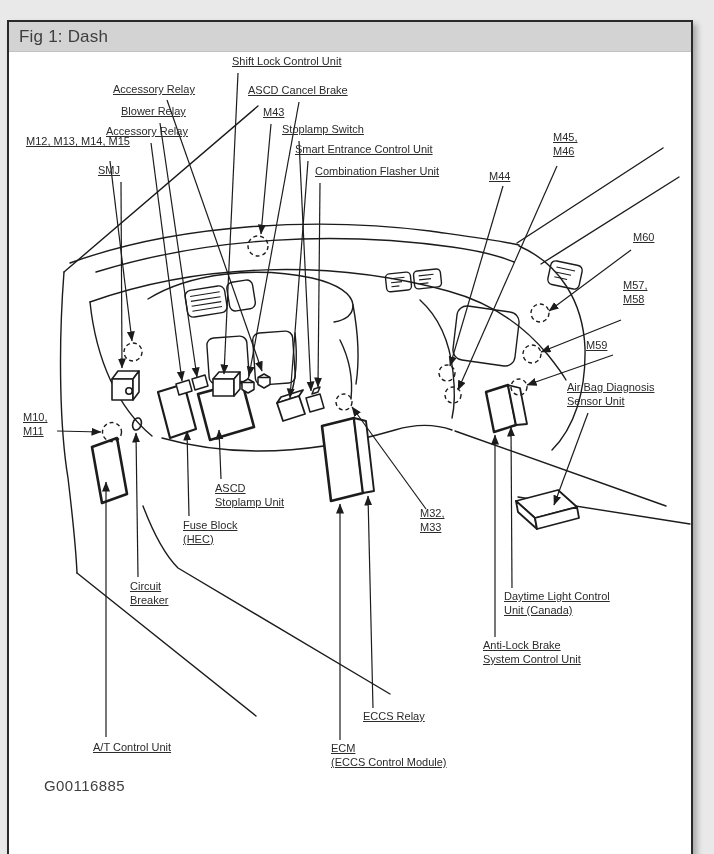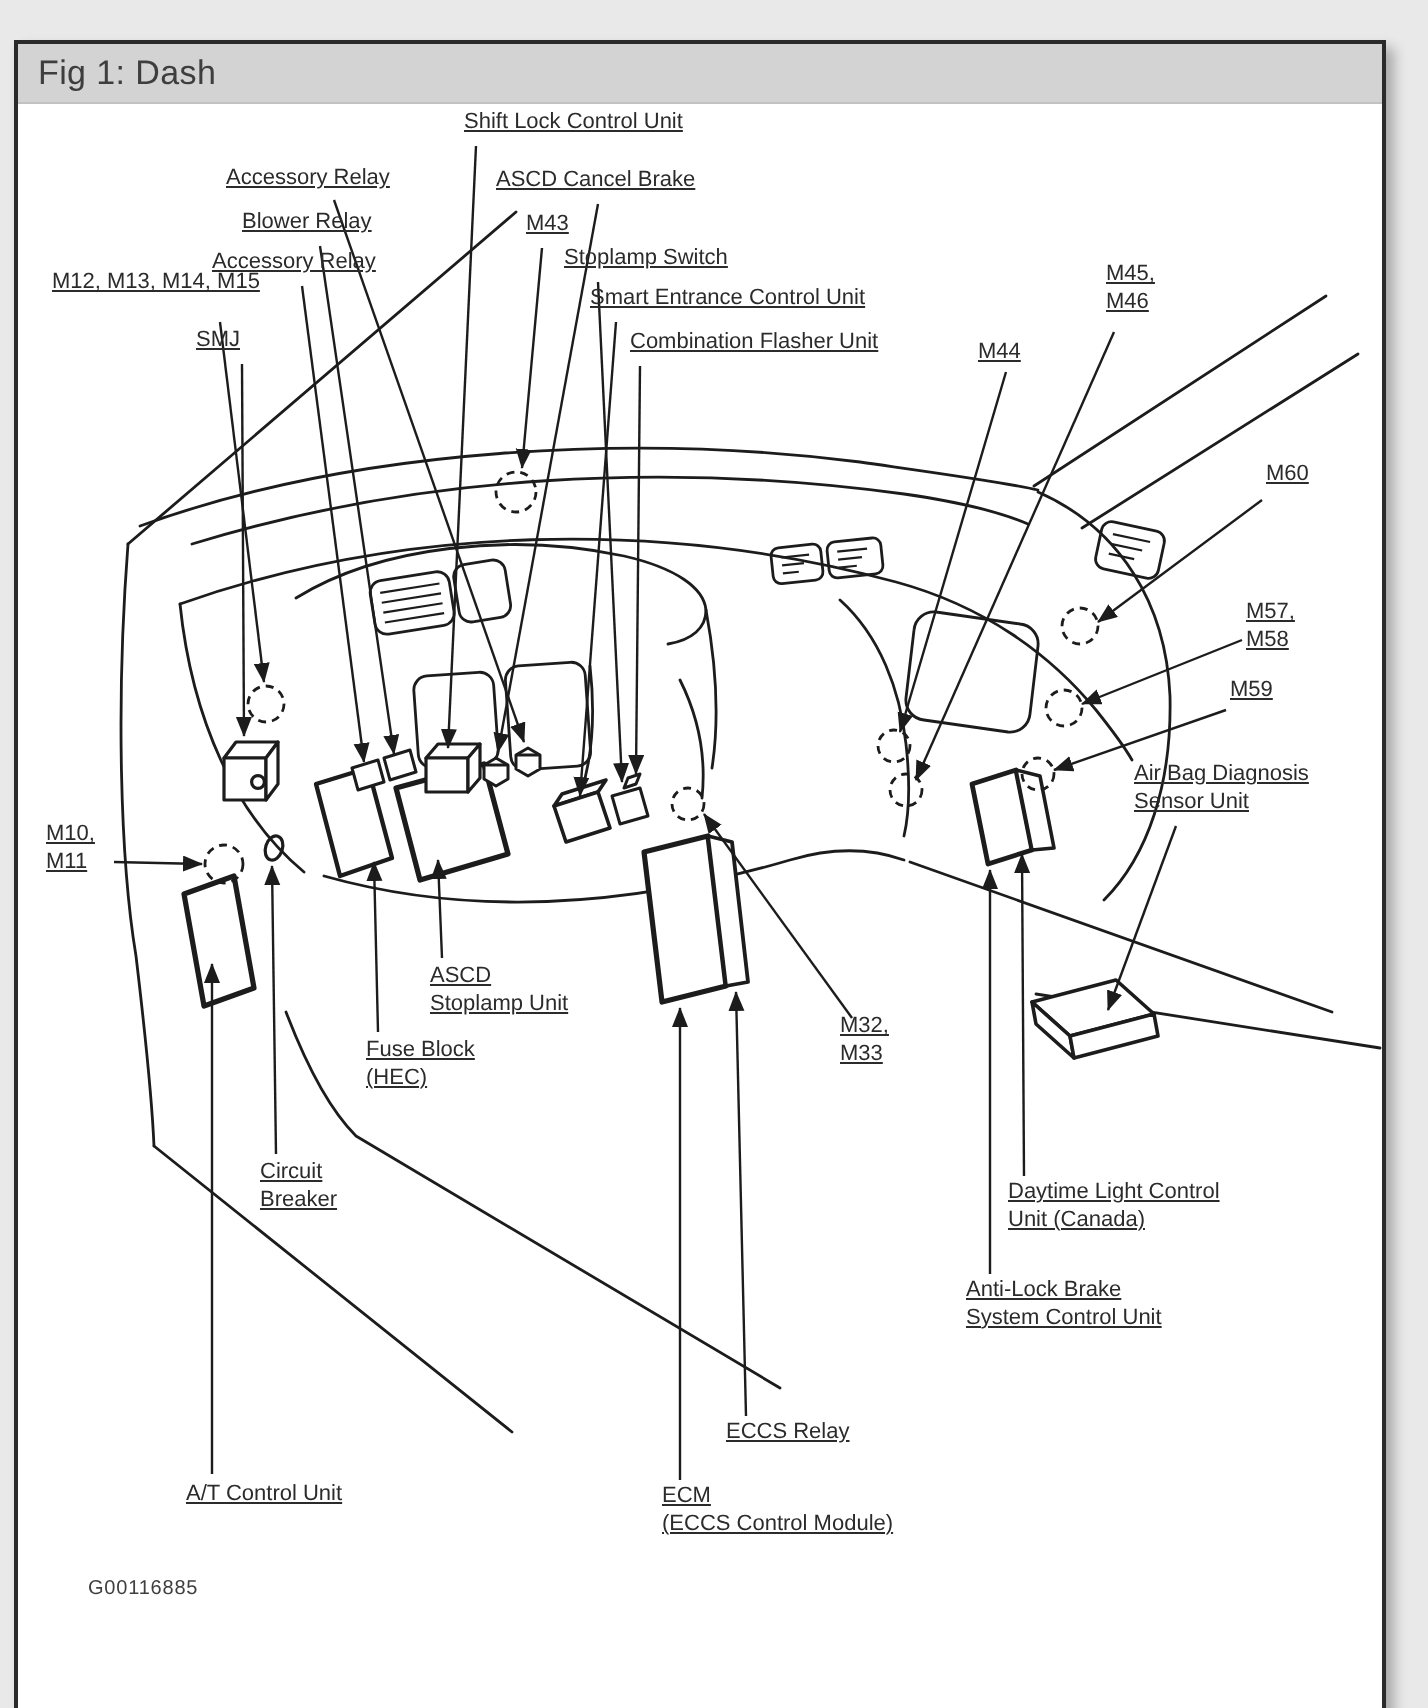--- a/index.html
+++ b/index.html
@@ -20,23 +20,22 @@
     font-size:17px;color:#3e3e3e;letter-spacing:0.2px;
   }
   .art{
     position:absolute;left:0;top:0;width:714px;height:854px;pointer-events:none;
   }
   .lbl{
     position:absolute;font-size:11px;line-height:1.26;color:#2b2b2b;
     white-space:pre-line;pointer-events:none;text-decoration:underline;
   }
   .gcode{
-    position:absolute;font-size:10px;color:#3f3f3f;letter-spacing:0.4px;
+    position:absolute;font-size:15px;color:#3f3f3f;letter-spacing:0.4px;
     pointer-events:none;
-    margin-top:12px;
   }
 </style>
 </head>
 <body>
 
 <div class="frame">
   <div class="titlebar">
     <span>Fig 1: Dash</span>
   </div>
 </div>
@@ -195,23 +194,23 @@
 <div class="lbl" style="left:106px;top:125px">Accessory Relay</div>
 <div class="lbl" style="left:282px;top:123px">Stoplamp Switch</div>
 <div class="lbl" style="left:26px;top:135px">M12, M13, M14, M15</div>
 <div class="lbl" style="left:295px;top:143px">Smart Entrance Control Unit</div>
 <div class="lbl" style="left:98px;top:164px">SMJ</div>
 <div class="lbl" style="left:315px;top:165px">Combination Flasher Unit</div>
 <div class="lbl" style="left:553px;top:131px">M45,
 M46</div>
 <div class="lbl" style="left:489px;top:170px">M44</div>
 <div class="lbl" style="left:633px;top:231px">M60</div>
-<div class="lbl" style="left:623px;top:300px">M57,
+<div class="lbl" style="left:623px;top:279px">M57,
 M58</div>
-<div class="lbl" style="left:615px;top:339px">M59</div>
+<div class="lbl" style="left:586px;top:339px">M59</div>
 <div class="lbl" style="left:567px;top:381px">Air Bag Diagnosis
 Sensor Unit</div>
 <div class="lbl" style="left:23px;top:411px">M10,
 M11</div>
 <div class="lbl" style="left:215px;top:482px">ASCD
 Stoplamp Unit</div>
 <div class="lbl" style="left:183px;top:519px">Fuse Block
 (HEC)</div>
 <div class="lbl" style="left:420px;top:507px">M32,
 M33</div>

